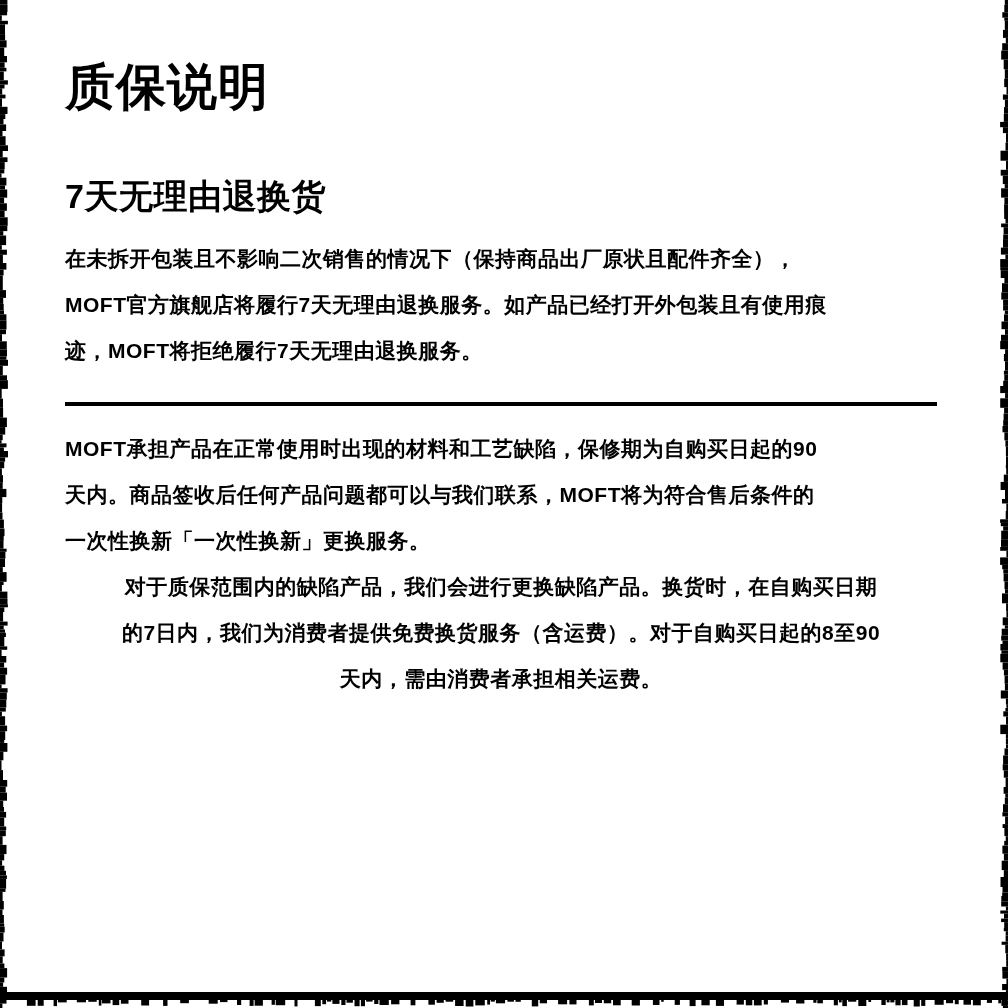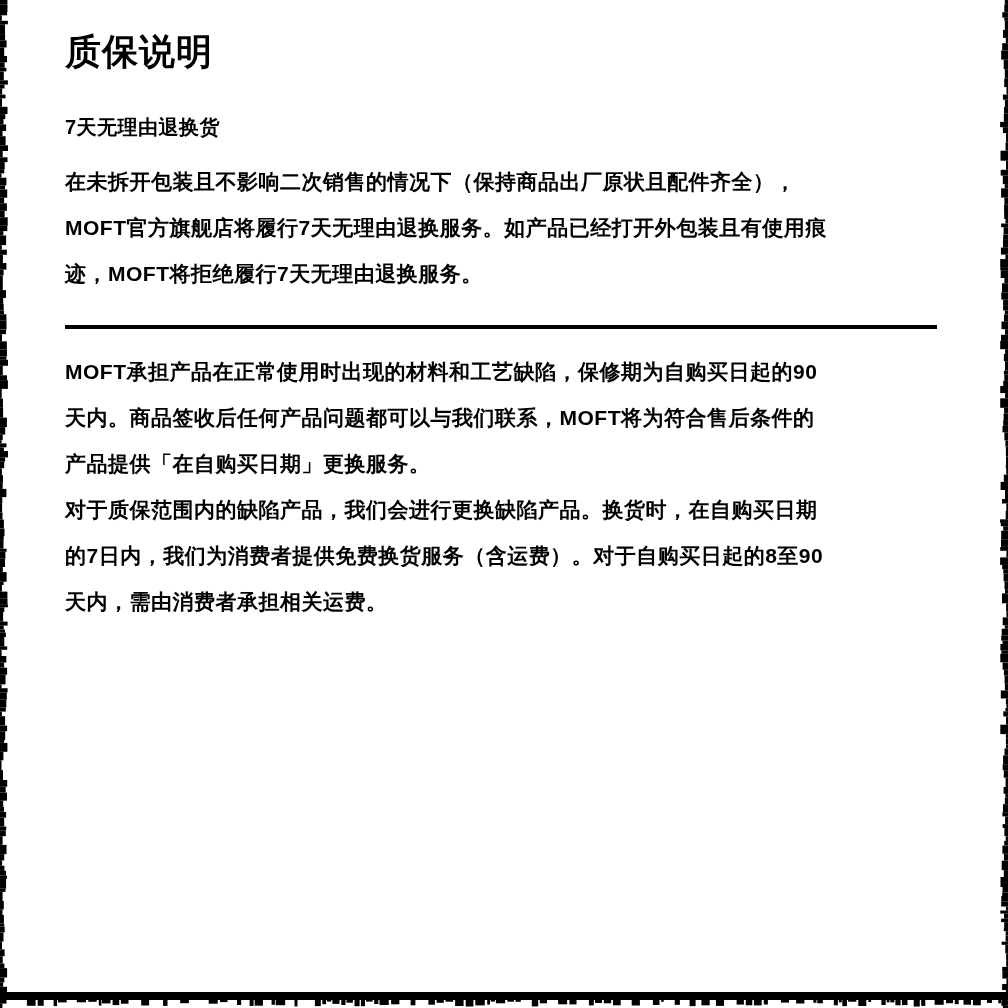--- a/index.html
+++ b/index.html
@@ -13,42 +13,42 @@
     font-family: "Liberation Sans", "DejaVu Sans", sans-serif;
     overflow: hidden;
   }
   .content {
     position: absolute;
     left: 65px;
     top: 0;
     width: 872px;
   }
   .page-title {
-    margin-top: 32px;
-    font-size: 36px;
+    margin-top: 60px;
+    font-size: 50px;
     line-height: 1.1;
     font-weight: 700;
     letter-spacing: 1px;
   }
   .section-heading {
-    margin-top: 44px;
-    font-size: 20px;
+    margin-top: 62px;
+    font-size: 34px;
     line-height: 1.15;
     font-weight: 700;
     letter-spacing: 0.5px;
   }
   .body-para {
     margin-top: 20px;
     font-size: 21px;
     line-height: 46px;
     font-weight: 600;
     letter-spacing: 0.5px;
     white-space: pre-line;
   }
-  .body-para + .body-para { margin-top: 0; }
+  .body-para + .body-para { margin-top: 0; text-align: center; }
   .divider {
     border: none;
     height: 4px;
     background: #000000;
     width: 100%;
     margin-top: 28px;
   }
   .torn-edge { position: absolute; pointer-events: none; }
   #edge-left  { left: 0; top: 0; }
   #edge-right { right: 0; top: 0; }
@@ -66,21 +66,21 @@
     <p class="body-para">在未拆开包装且不影响二次销售的情况下（保持商品出厂原状且配件齐全），
 MOFT官方旗舰店将履行7天无理由退换服务。如产品已经打开外包装且有使用痕
 迹，MOFT将拒绝履行7天无理由退换服务。</p>
   </section>
 
   <hr class="divider">
 
   <section>
     <p class="body-para">MOFT承担产品在正常使用时出现的材料和工艺缺陷，保修期为自购买日起的90
 天内。商品签收后任何产品问题都可以与我们联系，MOFT将为符合售后条件的
-产品提供「在自购买日期」更换服务。</p>
+一次性换新「一次性换新」更换服务。</p>
     <p class="body-para">对于质保范围内的缺陷产品，我们会进行更换缺陷产品。换货时，在自购买日期
 的7日内，我们为消费者提供免费换货服务（含运费）。对于自购买日起的8至90
 天内，需由消费者承担相关运费。</p>
   </section>
 
 </div>
 
 <svg id="edge-left" class="torn-edge" width="12" height="1008">
     <rect x="0.0" y="0.0" width="7.4" height="4.7" fill="#000000"></rect>
     <rect x="0.0" y="4.7" width="7.5" height="7.3" fill="#000000"></rect>

